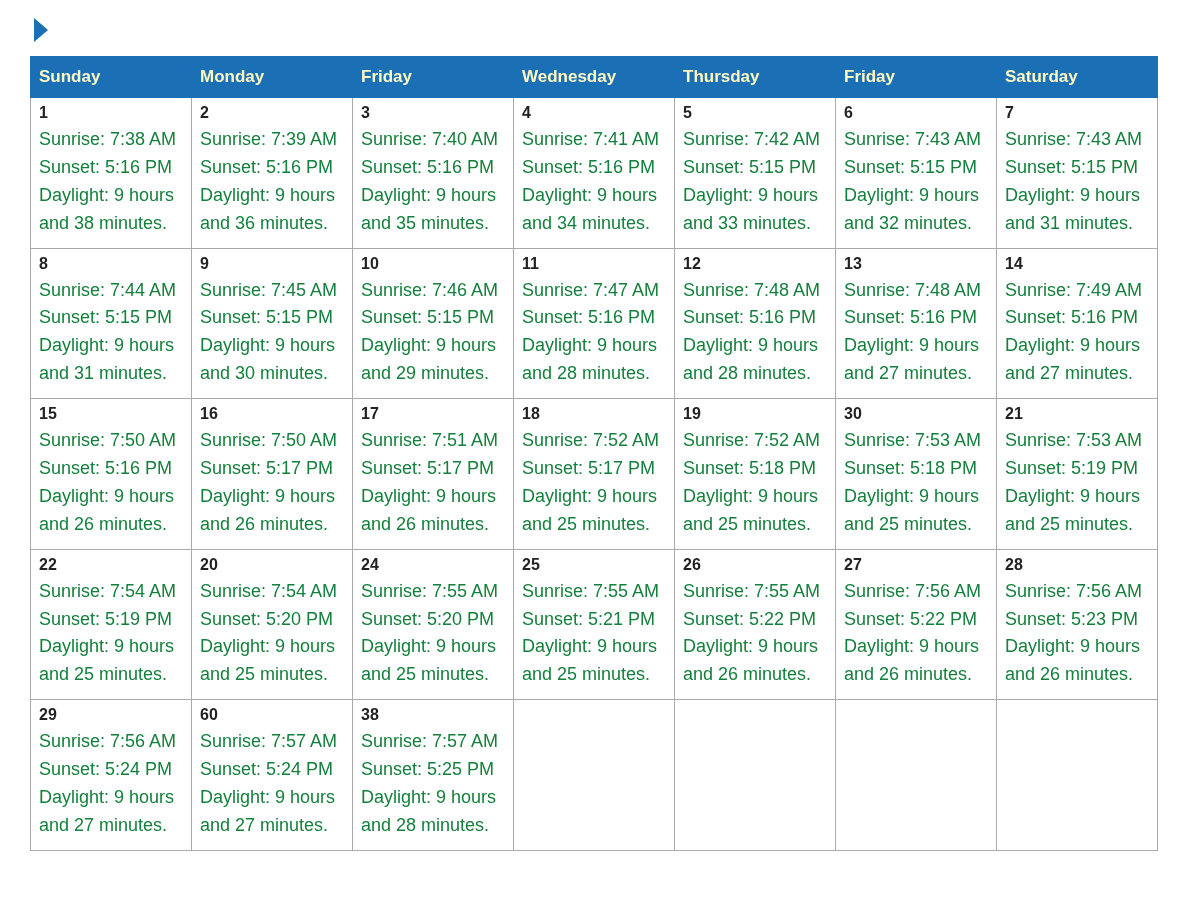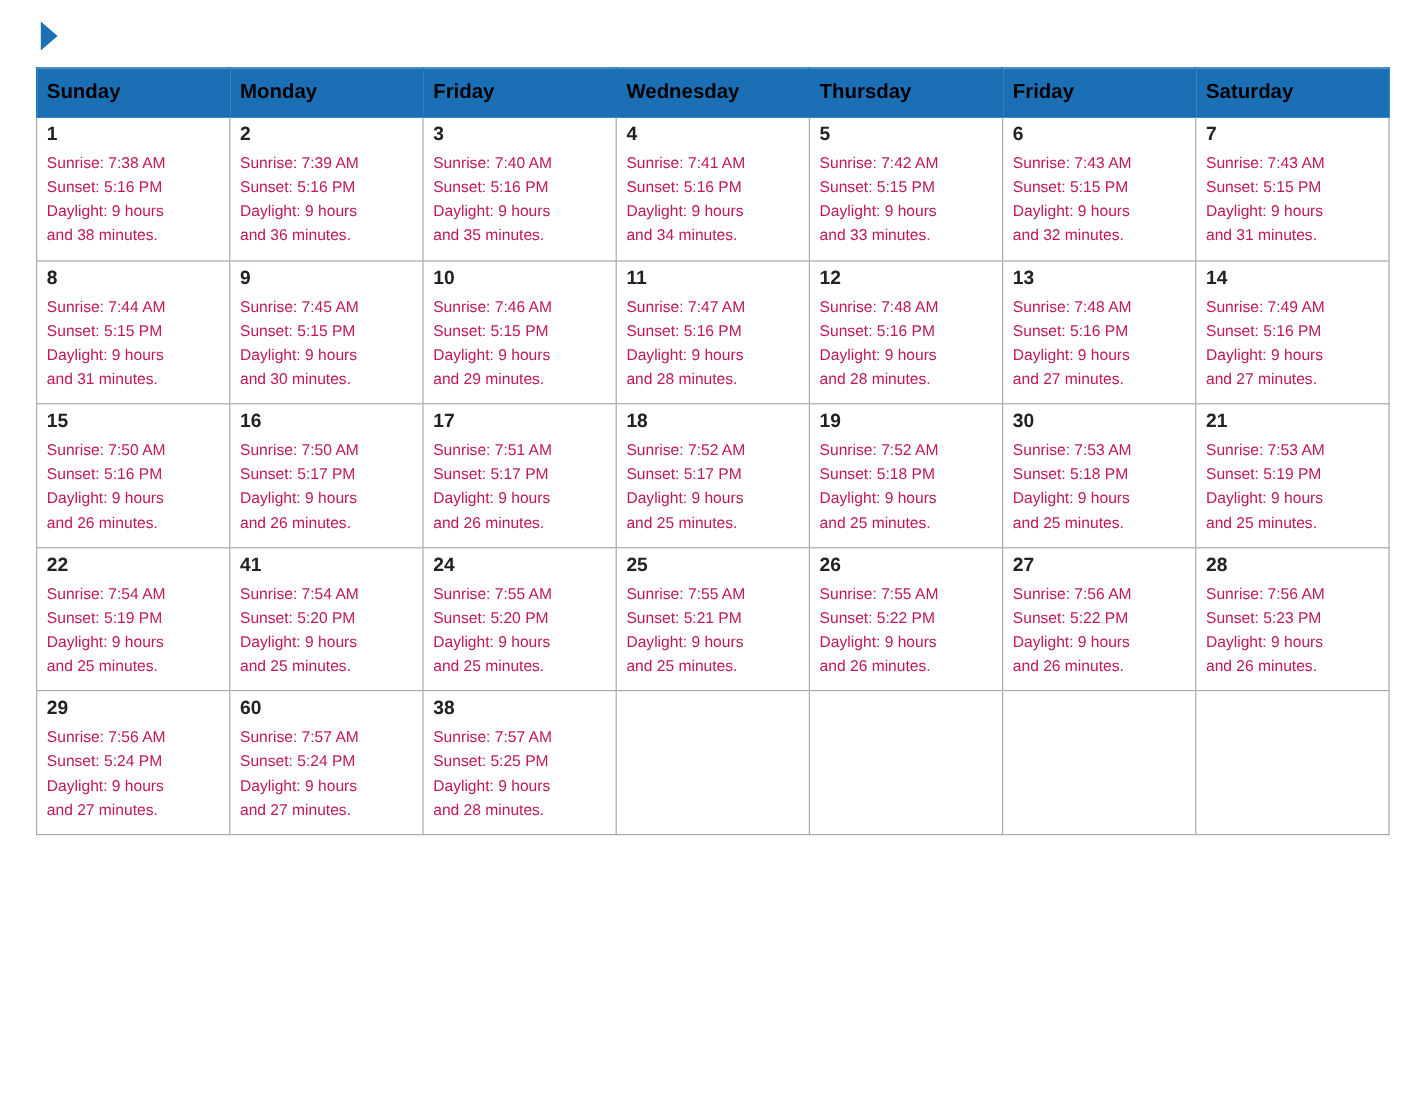--- a/index.html
+++ b/index.html
@@ -61,21 +61,21 @@
       color: #444;
       margin-top: 4px;
     }
     .calendar-table {
       width: 100%;
       border-collapse: collapse;
       border: 1px solid #999;
     }
     .calendar-table th {
       background: #1a6fb5;
-      color: #000000;
+      color: #fef9c3;
       font-size: 17px;
       font-weight: bold;
       padding: 10px 8px;
       text-align: left;
       border: 1px solid #1a6fb5;
     }
     .calendar-table td {
       vertical-align: top;
       padding: 6px 8px 10px 8px;
       border: 1px solid #aaa;
@@ -85,23 +85,23 @@
       min-height: 100px;
     }
     .day-number {
       font-size: 16px;
       font-weight: bold;
       color: #222;
       display: block;
       margin-bottom: 4px;
     }
     .day-info {
-      font-size: 13px;
+      font-size: 18px;
       line-height: 1.55;
-      color: #be185d;
+      color: #15803d;
     }
     .empty-cell {
       background: #fff;
     }
     tr td {
       border-top: 2px solid #1a6fb5;
     }
     tr td + td {
       border-top: 2px solid #1a6fb5;
     }
@@ -228,21 +228,21 @@
           <span class="day-number">21</span>
           <div class="day-info">Sunrise: 7:53 AM<br>Sunset: 5:19 PM<br>Daylight: 9 hours<br>and 25 minutes.</div>
         </td>
       </tr>
       <tr>
         <td>
           <span class="day-number">22</span>
           <div class="day-info">Sunrise: 7:54 AM<br>Sunset: 5:19 PM<br>Daylight: 9 hours<br>and 25 minutes.</div>
         </td>
         <td>
-          <span class="day-number">41</span>
+          <span class="day-number">20</span>
           <div class="day-info">Sunrise: 7:54 AM<br>Sunset: 5:20 PM<br>Daylight: 9 hours<br>and 25 minutes.</div>
         </td>
         <td>
           <span class="day-number">24</span>
           <div class="day-info">Sunrise: 7:55 AM<br>Sunset: 5:20 PM<br>Daylight: 9 hours<br>and 25 minutes.</div>
         </td>
         <td>
           <span class="day-number">25</span>
           <div class="day-info">Sunrise: 7:55 AM<br>Sunset: 5:21 PM<br>Daylight: 9 hours<br>and 25 minutes.</div>
         </td>

